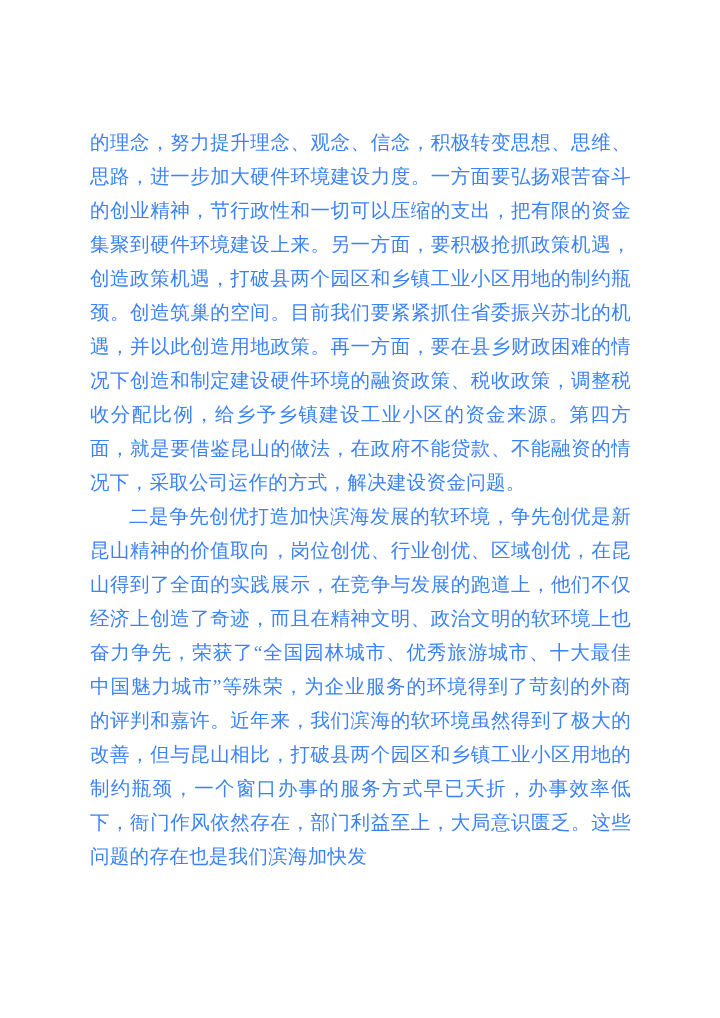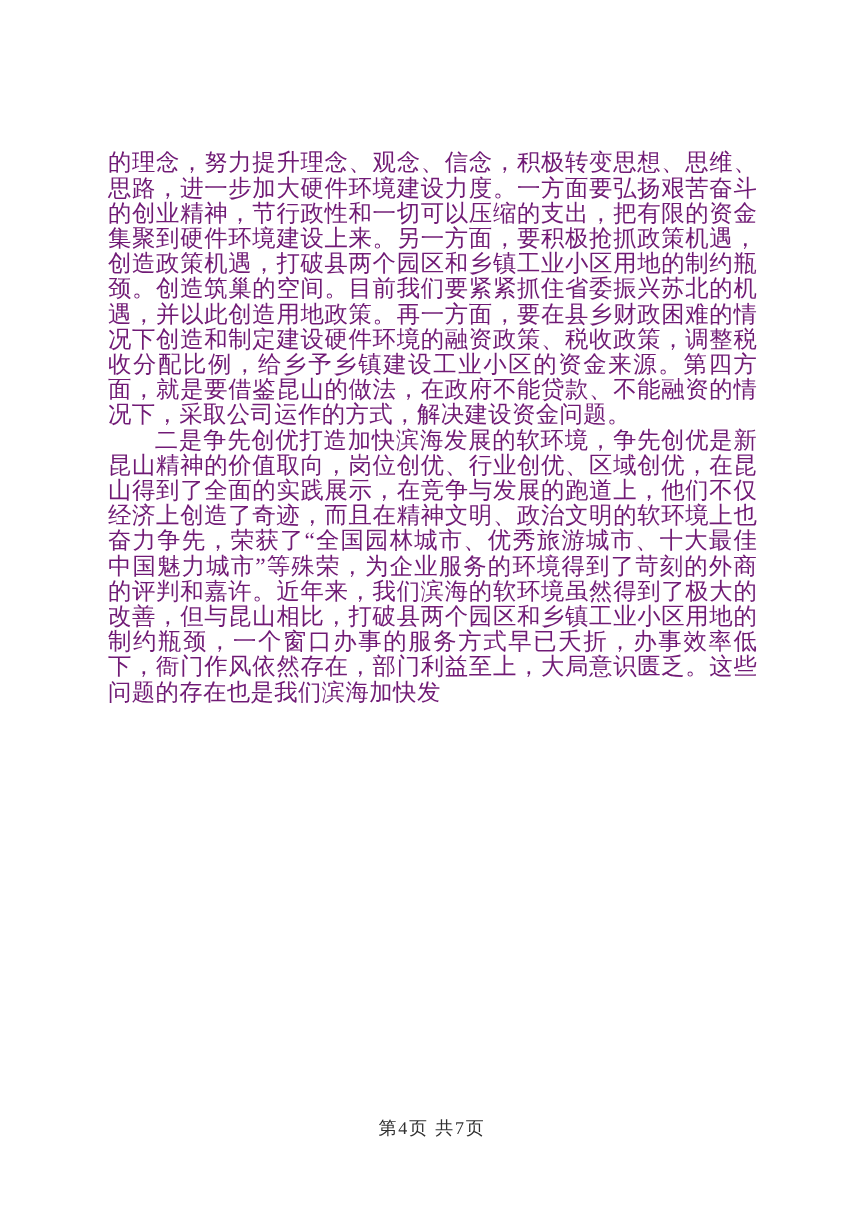--- a/index.html
+++ b/index.html
@@ -18,23 +18,23 @@
   .content {
     position: absolute;
     left: 90px;
     top: 126px;
     width: 541px;
   }
   p.para {
     margin: 0;
     padding: 0;
     font-size: 19.5px;
-    line-height: 21px;
+    line-height: 34px;
     font-weight: 400;
-    color: #701a75;
+    color: #3b82f6;
     text-align: justify;
     text-justify: inter-character;
     letter-spacing: 0.3px;
     word-break: break-all;
   }
   p.para.indented {
     text-indent: 2em;
   }
   .footer {
     position: absolute;
@@ -49,14 +49,13 @@
   }
 </style>
 </head>
 <body>
 
 <div class="page">
   <div class="content">
     <p class="para">的理念，努力提升理念、观念、信念，积极转变思想、思维、思路，进一步加大硬件环境建设力度。一方面要弘扬艰苦奋斗的创业精神，节行政性和一切可以压缩的支出，把有限的资金集聚到硬件环境建设上来。另一方面，要积极抢抓政策机遇，创造政策机遇，打破县两个园区和乡镇工业小区用地的制约瓶颈。创造筑巢的空间。目前我们要紧紧抓住省委振兴苏北的机遇，并以此创造用地政策。再一方面，要在县乡财政困难的情况下创造和制定建设硬件环境的融资政策、税收政策，调整税收分配比例，给乡予乡镇建设工业小区的资金来源。第四方面，就是要借鉴昆山的做法，在政府不能贷款、不能融资的情况下，采取公司运作的方式，解决建设资金问题。</p>
     <p class="para indented">二是争先创优打造加快滨海发展的软环境，争先创优是新昆山精神的价值取向，岗位创优、行业创优、区域创优，在昆山得到了全面的实践展示，在竞争与发展的跑道上，他们不仅经济上创造了奇迹，而且在精神文明、政治文明的软环境上也奋力争先，荣获了“全国园林城市、优秀旅游城市、十大最佳中国魅力城市”等殊荣，为企业服务的环境得到了苛刻的外商的评判和嘉许。近年来，我们滨海的软环境虽然得到了极大的改善，但与昆山相比，打破县两个园区和乡镇工业小区用地的制约瓶颈，一个窗口办事的服务方式早已夭折，办事效率低下，衙门作风依然存在，部门利益至上，大局意识匮乏。这些问题的存在也是我们滨海加快发</p>
   </div>
-  <div class="footer">第4页 共7页</div>
 </div>
 
 </body></html>

